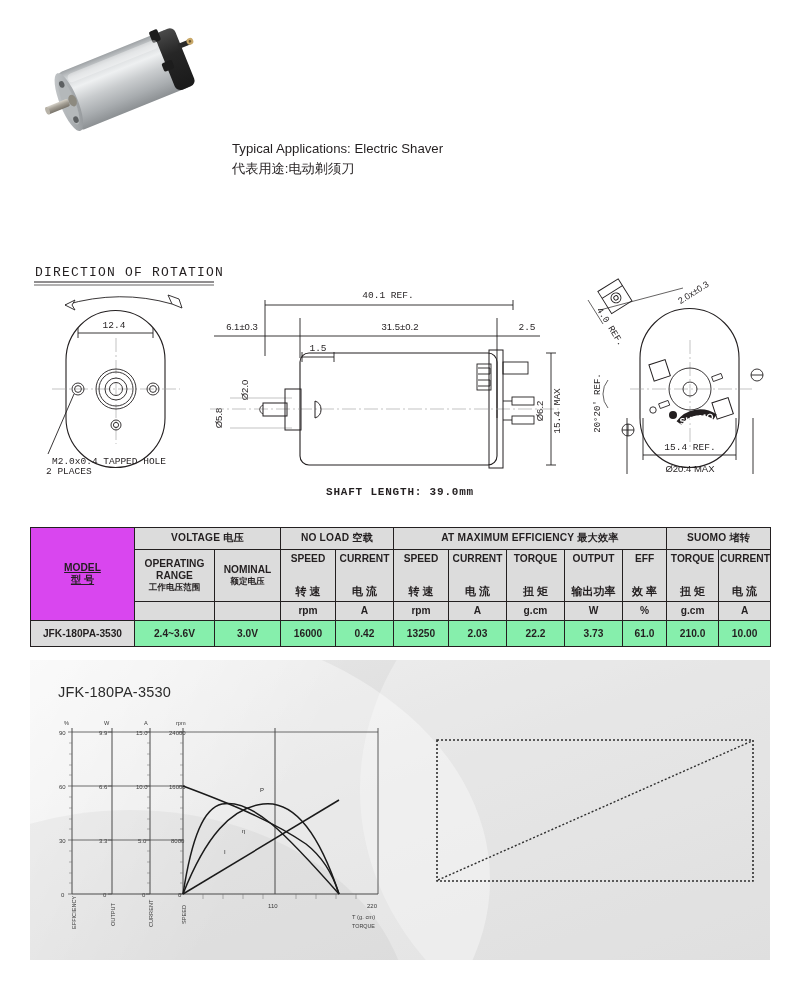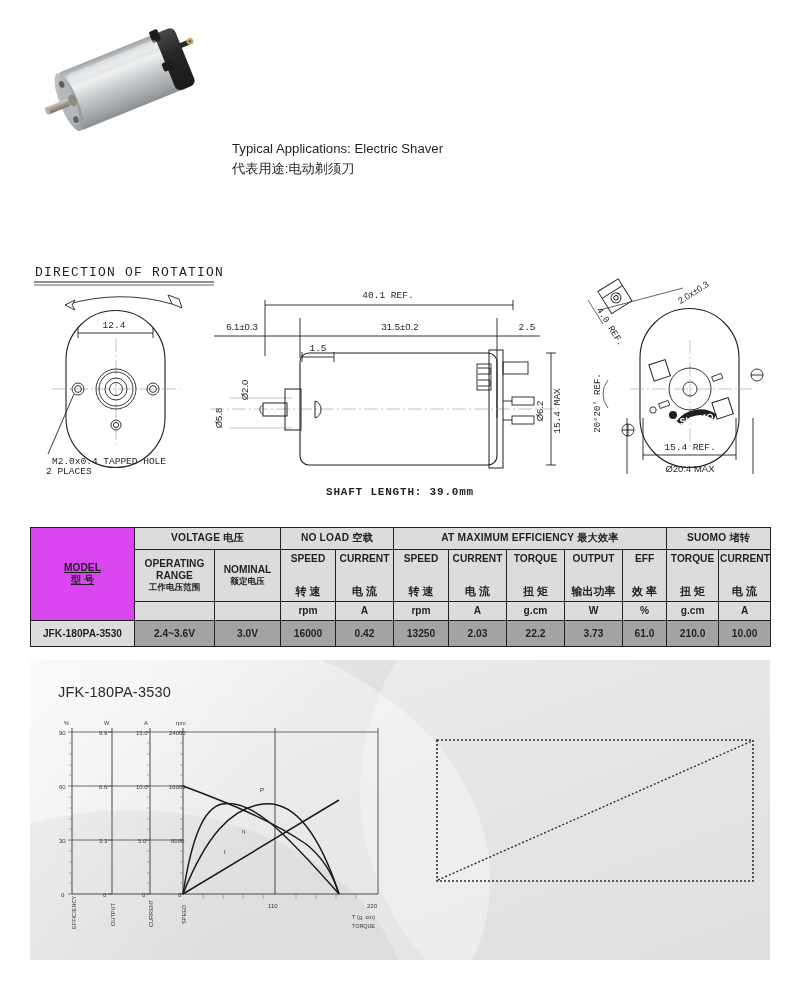--- a/index.html
+++ b/index.html
@@ -32,21 +32,21 @@
     border:1px solid #231f20;
     text-align:center; vertical-align:middle;
     font-size:10.2px; font-weight:bold; color:#231f20;
     padding:3px 1px; line-height:1.18;
   }
   .hdr-grp { background:#dcdcdc; font-size:11.2px; letter-spacing:.2px; height:22px; }
   .hdr-sub { background:#dcdcdc; height:43px; font-size:9.6px; }
   .hdr-unit { background:#dcdcdc; height:19px; font-size:10px; font-weight:bold; }
   .model-cell { background:#d946ef; font-size:13.5px;text-decoration:underline; }
   .model-val { background:#dcdcdc; font-size:11.4px; height:26px; }
-  td.val { background:#a3a3a3; font-size:11.4px; height:26px; font-weight:bold; }
+  td.val { background:#86efac; font-size:11.4px; height:26px; font-weight:bold; }
   .sub2 { font-size:11px; font-weight:bold; display:block;margin-top:20px; }
   .sub3 { font-size:8.6px; font-weight:bold; display:block; }
 
   
   #chart-panel {
     position:absolute; left:30px; top:660px; width:740px; height:300px;
     background:
       linear-gradient(118deg, rgba(255,255,255,0.65) 0%, rgba(255,255,255,0.0) 36%),
       linear-gradient(160deg, #e9e9e9 0%, #dcdcdc 45%, #d2d2d2 100%);
     overflow:hidden;

